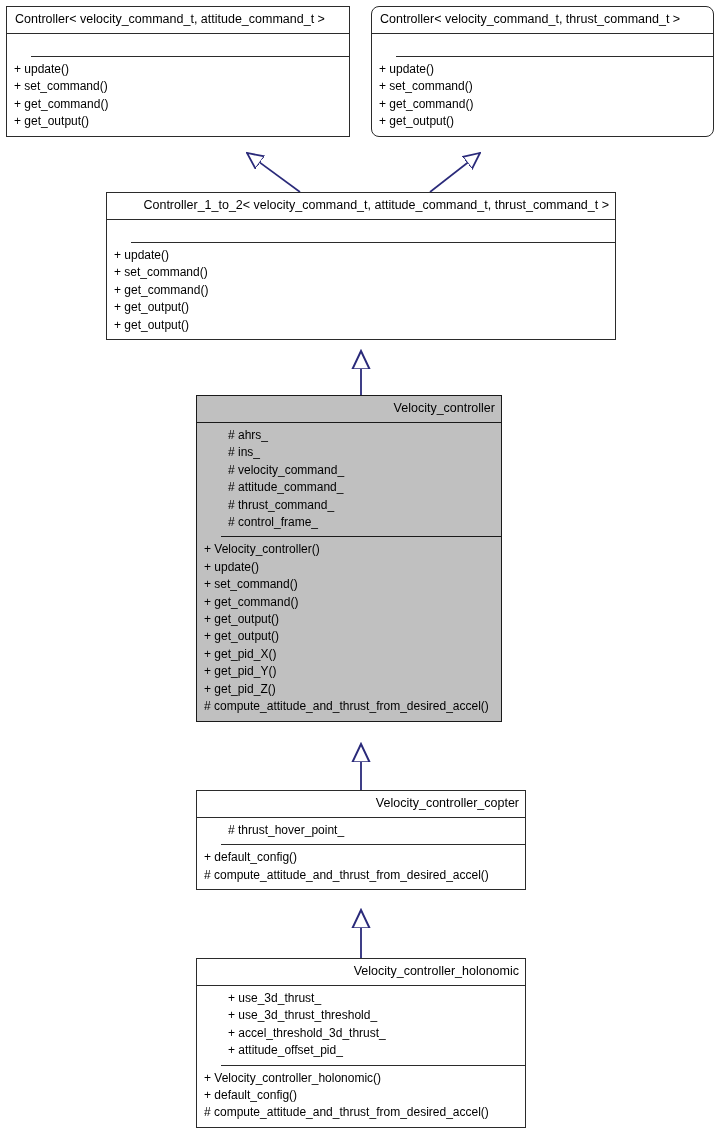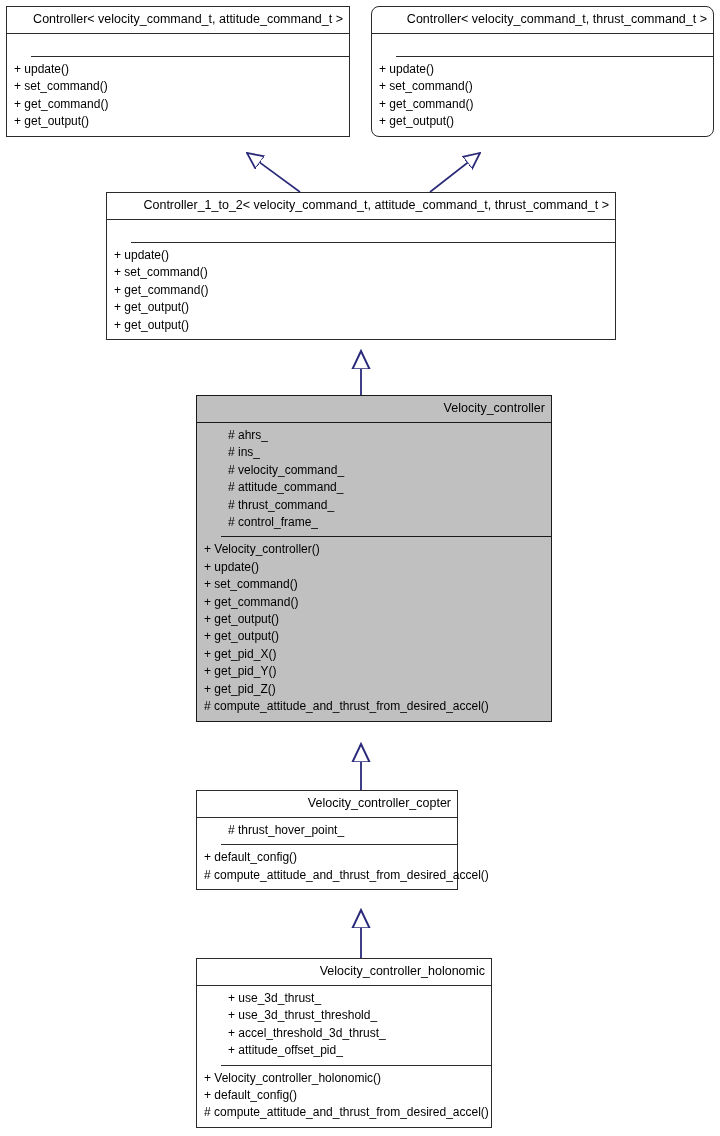--- a/index.html
+++ b/index.html
@@ -50,21 +50,21 @@
     font-size: 12.5px;
     line-height: 15px;
     padding: 5px 6px 6px 6px;
     border-bottom: 1px solid #2b2b2b;
     white-space: nowrap;
   }
   .uml-node.highlight .node-title {
     border-bottom: 1px solid #1a1a1a;
   }
   .node-title.leftish {
-    text-align: right;
+    text-align: left;
     padding-left: 8px;
   }
 
   .compartment {
     padding: 4px 6px 5px 7px;
     font-size: 12px;
     line-height: 17.4px;
   }
   .compartment.bordered-bottom {
     border-bottom: 1px solid #2b2b2b;
@@ -142,21 +142,21 @@
     <div class="compartment empty bordered-bottom"></div>
     <div class="compartment">
       <div class="member">+ update()</div>
       <div class="member">+ set_command()</div>
       <div class="member">+ get_command()</div>
       <div class="member">+ get_output()</div>
       <div class="member">+ get_output()</div>
     </div>
   </div>
 
-  <div class="uml-node highlight" style="left:196px; top:395px; width:356px;">
+  <div class="uml-node highlight" style="left:196px; top:395px; width:306px;">
     <div class="node-title">Velocity_controller</div>
     <div class="compartment bordered-bottom">
       <div class="member"># ahrs_</div>
       <div class="member"># ins_</div>
       <div class="member"># velocity_command_</div>
       <div class="member"># attitude_command_</div>
       <div class="member"># thrust_command_</div>
       <div class="member"># control_frame_</div>
     </div>
     <div class="compartment">
@@ -166,32 +166,32 @@
       <div class="member">+ get_command()</div>
       <div class="member">+ get_output()</div>
       <div class="member">+ get_output()</div>
       <div class="member">+ get_pid_X()</div>
       <div class="member">+ get_pid_Y()</div>
       <div class="member">+ get_pid_Z()</div>
       <div class="member"># compute_attitude_and_thrust_from_desired_accel()</div>
     </div>
   </div>
 
-  <div class="uml-node" style="left:196px; top:790px; width:262px;">
+  <div class="uml-node" style="left:196px; top:790px; width:330px;">
     <div class="node-title">Velocity_controller_copter</div>
     <div class="compartment bordered-bottom">
       <div class="member"># thrust_hover_point_</div>
     </div>
     <div class="compartment">
       <div class="member">+ default_config()</div>
       <div class="member"># compute_attitude_and_thrust_from_desired_accel()</div>
     </div>
   </div>
 
-  <div class="uml-node" style="left:196px; top:958px; width:296px;">
+  <div class="uml-node" style="left:196px; top:958px; width:330px;">
     <div class="node-title">Velocity_controller_holonomic</div>
     <div class="compartment bordered-bottom">
       <div class="member">+ use_3d_thrust_</div>
       <div class="member">+ use_3d_thrust_threshold_</div>
       <div class="member">+ accel_threshold_3d_thrust_</div>
       <div class="member">+ attitude_offset_pid_</div>
     </div>
     <div class="compartment">
       <div class="member">+ Velocity_controller_holonomic()</div>
       <div class="member">+ default_config()</div>

